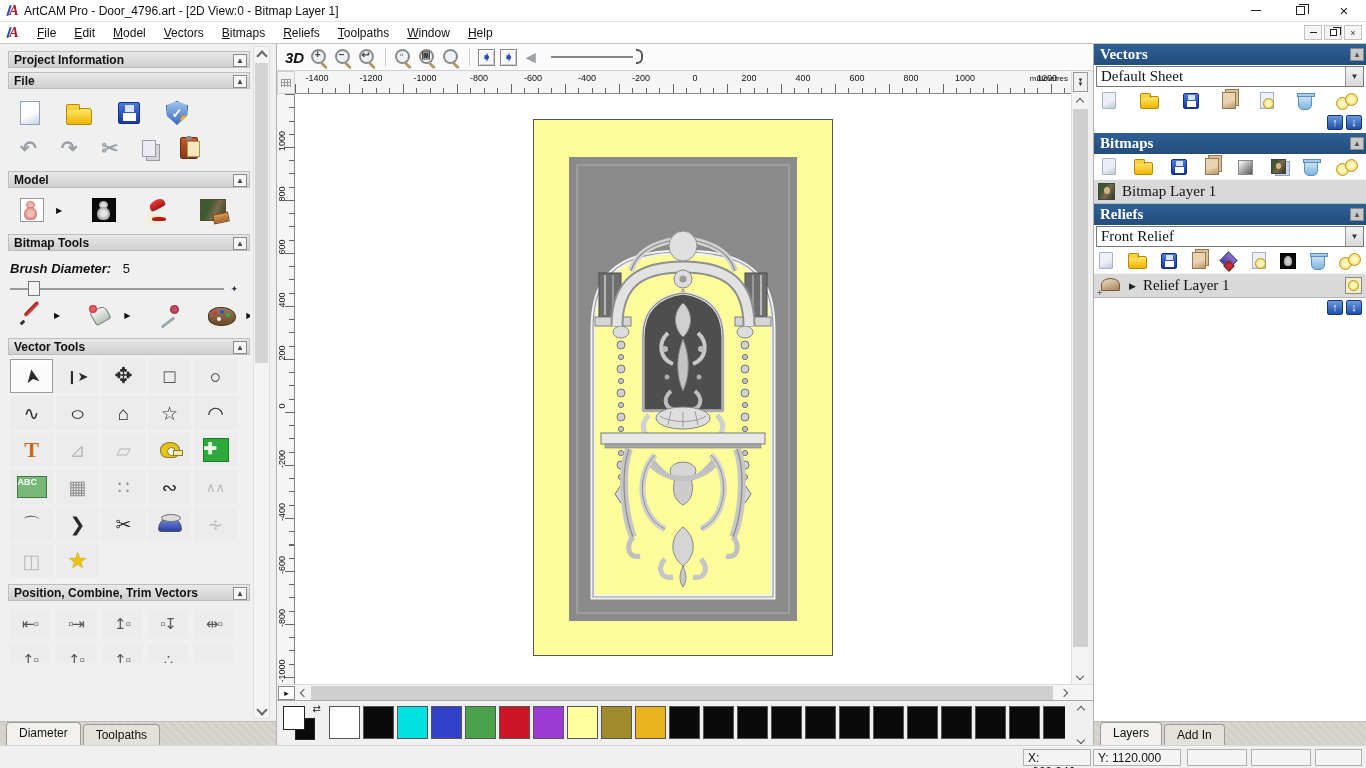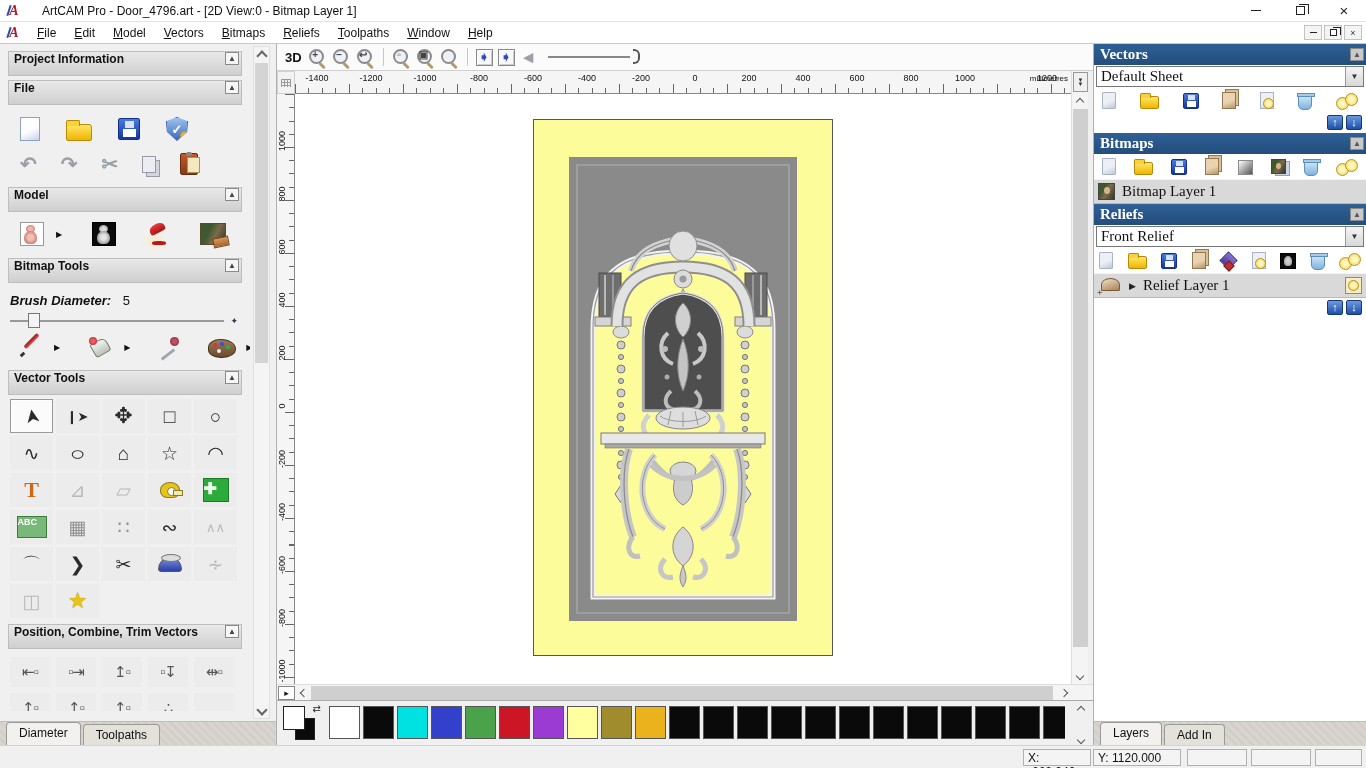--- a/index.html
+++ b/index.html
@@ -1,41 +1,41 @@
 <!DOCTYPE html>
 <html><head>
 <meta charset="utf-8">
 <style>
 *{box-sizing:border-box;margin:0;padding:0;user-select:none}
 html,body{width:1366px;height:768px;overflow:hidden}
 body{font-family:"Liberation Sans",sans-serif;font-size:12px;background:#f0f0f0;position:relative;color:#111}
 
 
 #titlebar{position:absolute;left:0;top:0;width:1366px;height:22px;background:#fff;display:flex;align-items:center;border-bottom:1px solid #e4e4e4}
-#titlebar .title{margin-left:20px;font-size:12px}
+#titlebar .title{margin-left:2px;font-size:12px}
 .applogo{width:16px;height:15px;margin-left:6px;position:relative;font-family:"Liberation Serif",serif;font-weight:bold;font-style:italic;color:#b11c2b;font-size:14px;line-height:15px;text-align:center}
 .applogo::after{content:"";position:absolute;left:2px;top:2px;width:2px;height:11px;background:#2b4bb1;transform:rotate(18deg)}
 .wbtns{margin-left:auto;display:flex;align-items:center;height:100%}
 .wbtn{width:44px;height:22px;display:flex;align-items:center;justify-content:center;font-size:13px;color:#222}
 .gly-min{width:10px;height:1px;background:#222;display:inline-block}
 .gly-res{width:9px;height:9px;border:1px solid #222;position:relative;display:inline-block;background:#fff}
 .gly-res::before{content:"";position:absolute;left:2px;top:-3px;width:9px;height:9px;border:1px solid #222;border-left:none;border-bottom:none}
 .gly-close{font-size:15px;line-height:10px}
 #menubar{position:absolute;left:0;top:22px;width:1366px;height:22px;background:#fff;display:flex;align-items:center;border-bottom:1px solid #c9c9c9}
 .menu-item{padding:2px 9px;font-size:12px}
 .menu-item u{text-decoration:underline}
 .mdibtns{margin-left:auto;display:flex;gap:2px;margin-right:4px}
 .mdibtn{width:18px;height:15px;border:1px solid #c2c2c2;background:#f4f4f4;display:flex;align-items:center;justify-content:center;font-size:9px;color:#333}
 .mdibtn .gly-res{width:7px;height:7px}.mdibtn .gly-res::before{left:2px;top:-3px;width:7px;height:7px}
 .mdibtn .gly-min{width:7px}
 
 
 #assistant{position:absolute;left:0;top:44px;width:277px;bottom:23px;background:#f0f0f0;border-right:1px solid #b0b0b0;overflow:hidden}
 .acontent{position:absolute;left:0;top:0;width:250px;bottom:24px;padding:3px 0 0 8px;overflow:hidden}
-.sechdr{height:25px;background:linear-gradient(#e9e9e9,#cfcfcf);border:1px solid #bdbdbd;display:flex;align-items:flex-start;justify-content:space-between;padding:0 2px 0 5px;font-weight:bold;font-size:12px;margin:4px 8px 4px 0}
+.sechdr{height:17px;background:linear-gradient(#e9e9e9,#cfcfcf);border:1px solid #bdbdbd;display:flex;align-items:flex-end;justify-content:space-between;padding:0 2px 0 5px;font-weight:bold;font-size:12px;margin:4px 0 4px 0}
 .secbtn{width:14px;height:13px;background:#f6f6f6;border:1px solid #8a8a8a;font-size:8px;line-height:11px;text-align:center;color:#444}
 .projgrid{display:grid;grid-template-columns:150px 90px;font-size:12px;line-height:17px;padding-left:2px}
 .projgrid b{font-weight:bold}
 .icorow{display:flex;align-items:center;gap:26px;padding:8px 0 8px 12px}
 .icorow2{display:flex;align-items:center;gap:24px;padding:4px 0 8px 12px}
 .fly{font-size:8px;color:#111;margin-left:-18px}
 .brushrow{font-size:13px;font-style:italic;font-weight:bold;padding:6px 0 2px 2px}
 .brushval{font-style:normal;font-weight:normal;margin-left:8px}
 .slider{position:relative;height:16px;margin:2px 0 4px 2px;width:228px}
 .slider .track{position:absolute;left:0;right:14px;top:8px;height:2px;background:#9a9a9a}
@@ -153,21 +153,21 @@
 .ic-editbtn{background:#f4f4f4;border:1px solid #777;box-shadow:inset 1px 1px 0 #fff}
 .ic-mag{width:19px;height:19px}
 .ic-mag::before{content:"";position:absolute;left:1px;top:1px;width:11px;height:11px;border:2px solid #8a8a8a;border-radius:50%;background:#eef2f8}
 .ic-mag::after{content:"";position:absolute;right:1px;bottom:0;width:8px;height:3px;background:#b09a6a;transform:rotate(45deg);border-radius:2px}
 .ic-mag .mg{position:absolute;left:3px;top:1px;width:9px;text-align:center;font-size:10px;font-weight:bold;color:#444;z-index:2}
 .ic-snap{width:17px;height:17px;border:1px solid #888;background:#f8f8f8;box-shadow:inset 1px 1px 0 #fff,inset -1px -1px 0 #ccc;display:flex;align-items:center;justify-content:center;color:#2b4bb5;font-size:12px;font-weight:bold}
 .ic-dot{width:13px;height:13px;border-radius:50%;background:#0a0a0a;border:1px solid #000}
 
 
 #viewbar{position:absolute;left:277px;top:44px;width:816px;height:27px;background:#fbfbfb;border-bottom:1px solid #d0d0d0;display:flex;align-items:center;gap:6px;padding-left:8px}
-#viewbar .b3d{font-weight:bold;font-size:13px;}
+#viewbar .b3d{font-weight:bold;font-size:15px;font-style:italic}
 .vsep{width:1px;height:18px;background:#c8c8c8;margin:0 3px}
 .zslider{position:relative;width:92px;height:18px;margin-left:6px}
 .zslider .ln{position:absolute;left:0;right:10px;top:8px;height:2px;background:#888}
 .zslider .hd{position:absolute;right:0;top:1px;width:7px;height:15px;border:2px solid #555;border-left:none;border-radius:0 6px 6px 0}
 #rulercorner{position:absolute;left:277px;top:71px;width:18px;height:23px;background:#f2f2f2;border:1px solid #d0d0d0;display:flex;align-items:center;justify-content:center}
 #rulercorner .dots{width:10px;height:8px;background:repeating-linear-gradient(90deg,#9a9a9a 0 1px,transparent 1px 3px),repeating-linear-gradient(#9a9a9a 0 1px,transparent 1px 3px)}
 #hruler{position:absolute;left:295px;top:71px;width:776px;height:23px;background:#f5f5f5;border-bottom:1px solid #888;overflow:hidden}
 #hruler::after{content:"";position:absolute;left:0;right:0;bottom:0;height:9px;background:repeating-linear-gradient(to right,#666 0 1px,transparent 1px 13.5px);clip-path:inset(4px 0 0 0)}
 #hruler::before{content:"";position:absolute;left:0;right:0;bottom:0;height:9px;background:repeating-linear-gradient(to right,#666 0 1px,transparent 1px 54px)}
 .htick{position:absolute;top:2px;font-size:9px;color:#111;transform:translateX(-50%)}

